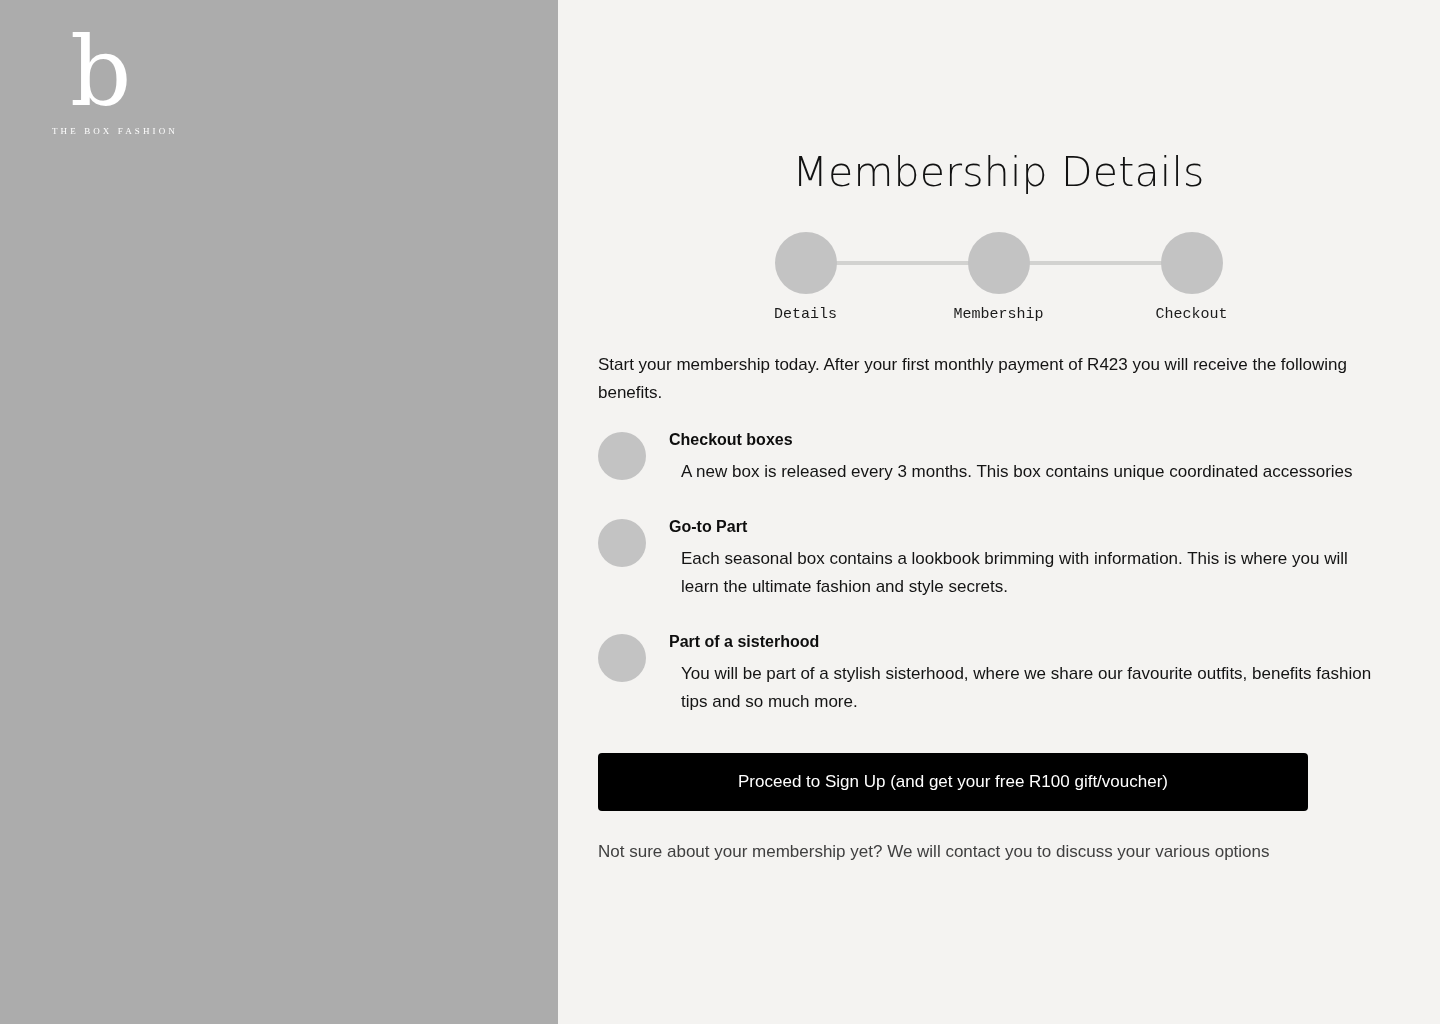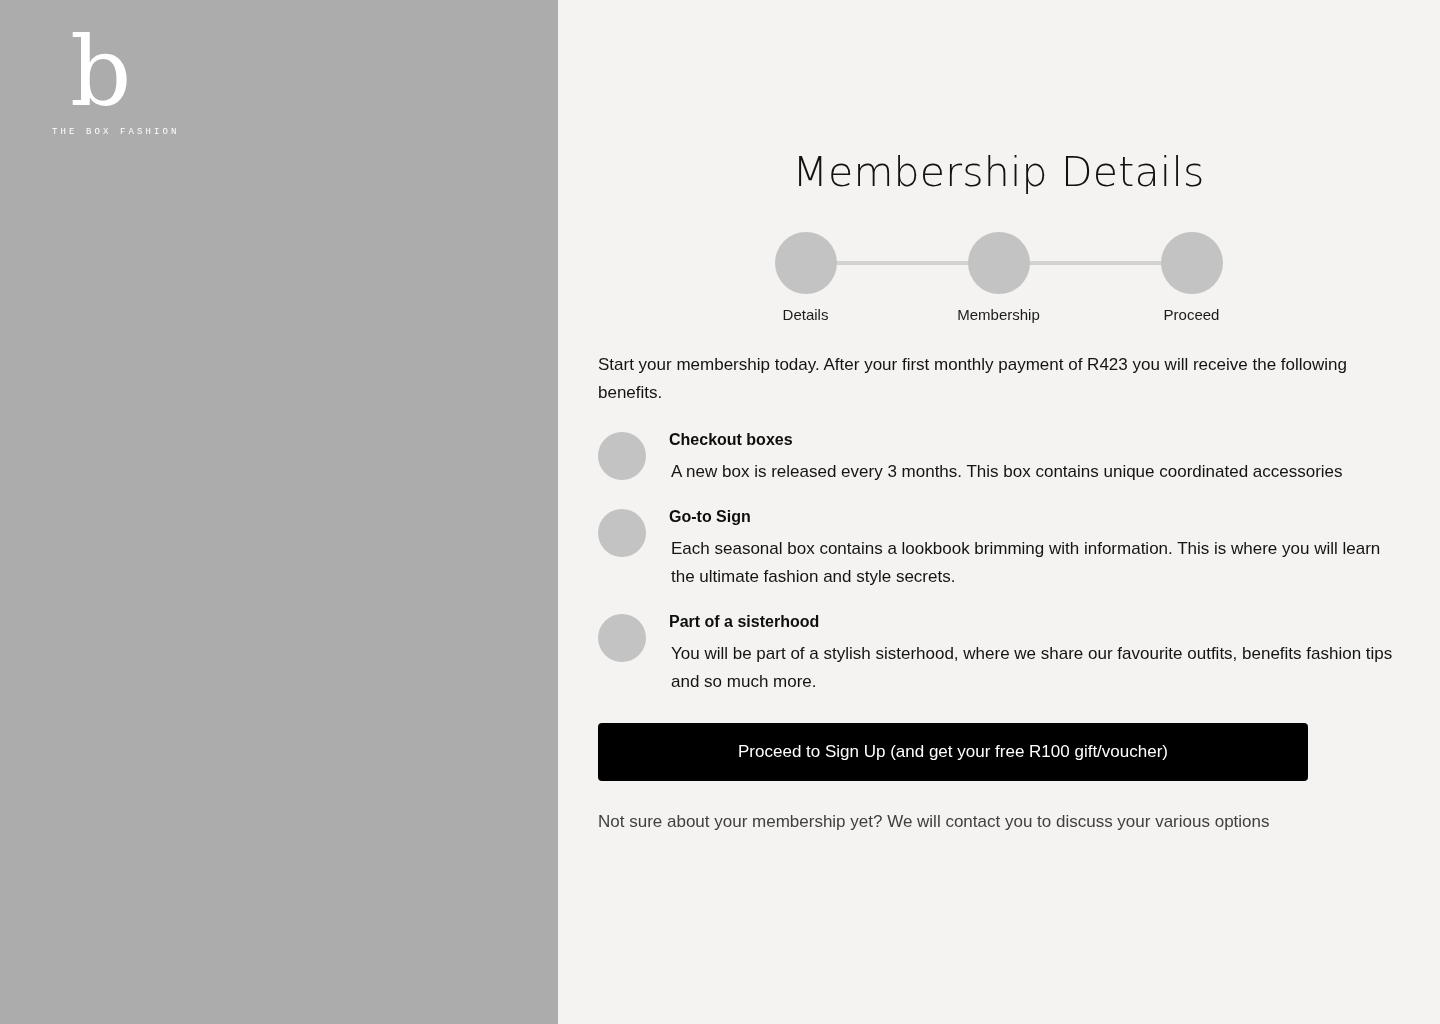--- a/index.html
+++ b/index.html
@@ -42,21 +42,21 @@
     color: #ffffff;
     font-weight: 400;
     letter-spacing: 0;
     padding-left: 18px;
     height: 92px;
     display: block;
     overflow: hidden;
   }
   .brand-wordmark {
     margin-top: 6px;
-    font-family: Liberation Mono, monospace;
+    font-family: Liberation Serif, serif;
     font-size: 9px;
     letter-spacing: 3.1px;
     color: #ffffff;
     font-weight: 400;
     white-space: nowrap;
   }
 
   
   .content-panel {
     flex: 1 1 auto;
@@ -84,20 +84,21 @@
     line-height: 1.1;
   }
 
   
   .stepper {
     position: relative;
     margin: 0 auto;
     margin-top: 37px;
     width: 506px;
     height: 96px;
+    font-family: Liberation Mono, monospace;
   }
   .stepper-track {
     position: absolute;
     left: 60px;
     right: 60px;
     top: 29px;
     height: 4px;
     background: #d2d2d0;
   }
   .steps {
@@ -162,21 +163,21 @@
     flex: 1 1 auto;
   }
   .benefit-title {
     margin: 0;
     font-size: 16px;
     font-weight: bold;
     color: #0e0e0e;
     line-height: 1.3;
   }
   .benefit-desc {
-    margin: 2px;
+    margin: 12px;
     margin-top: 7px;
     font-size: 17px;
     line-height: 1.62;
     color: #141414;
   }
 
   
   .cta-button {
     display: block;
     width: 710px;
@@ -225,39 +226,39 @@
           <div class="step">
             <span class="step-dot"></span>
             <span class="step-label">Details</span>
           </div>
           <div class="step">
             <span class="step-dot"></span>
             <span class="step-label">Membership</span>
           </div>
           <div class="step">
             <span class="step-dot"></span>
-            <span class="step-label">Proceed</span>
+            <span class="step-label">Checkout</span>
           </div>
         </div>
       </div>
 
       <p class="intro">Start your membership today. After your first monthly payment of R423 you will receive the following benefits.</p>
 
       <ul class="benefits">
         <li class="benefit">
           <span class="benefit-dot"></span>
           <div class="benefit-body">
             <h3 class="benefit-title">Checkout boxes</h3>
             <p class="benefit-desc">A new box is released every 3 months. This box contains unique coordinated accessories</p>
           </div>
         </li>
         <li class="benefit">
           <span class="benefit-dot"></span>
           <div class="benefit-body">
-            <h3 class="benefit-title">Go-to Sign</h3>
+            <h3 class="benefit-title">Go-to Part</h3>
             <p class="benefit-desc">Each seasonal box contains a lookbook brimming with information. This is where you will learn the ultimate fashion and style secrets.</p>
           </div>
         </li>
         <li class="benefit">
           <span class="benefit-dot"></span>
           <div class="benefit-body">
             <h3 class="benefit-title">Part of a sisterhood</h3>
             <p class="benefit-desc">You will be part of a stylish sisterhood, where we share our favourite outfits, benefits fashion tips and so much more.</p>
           </div>
         </li>

